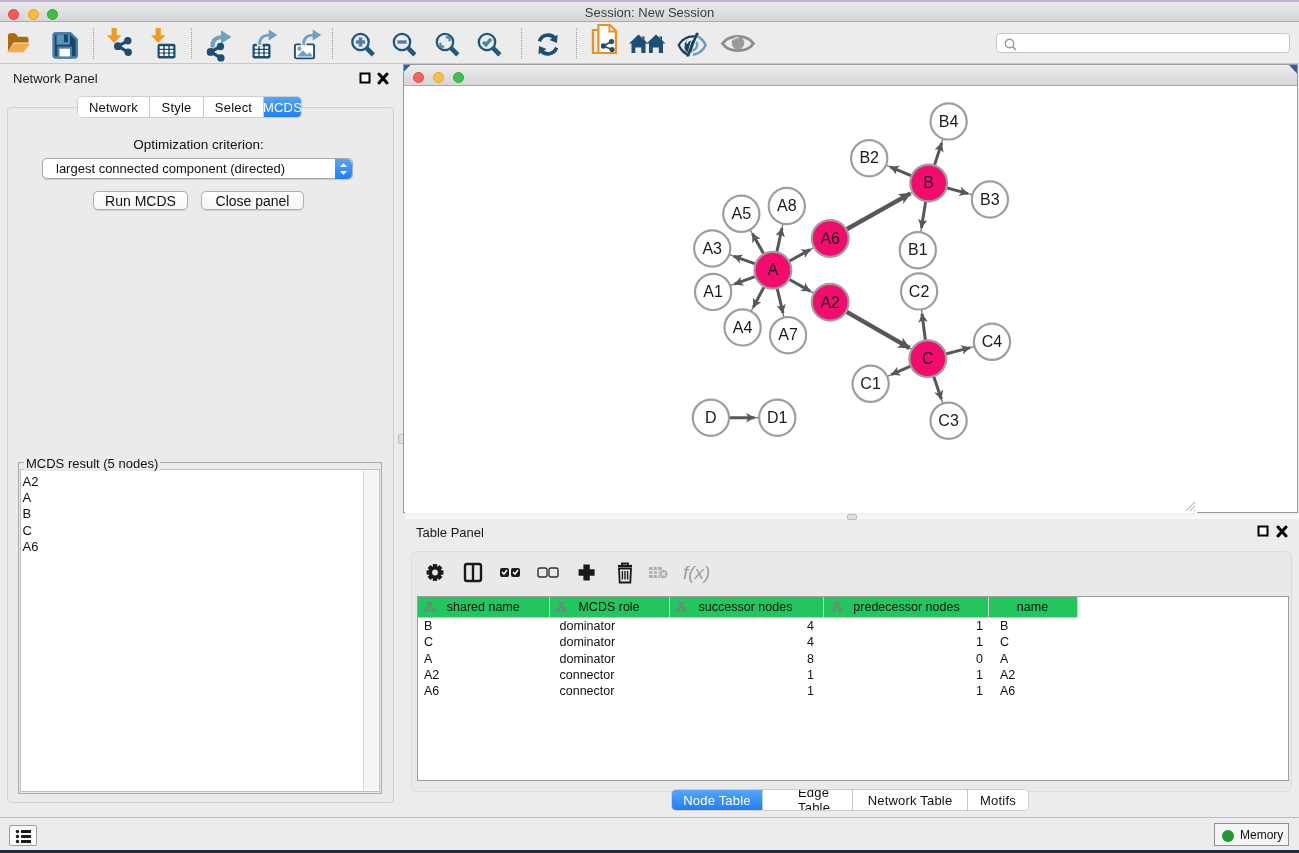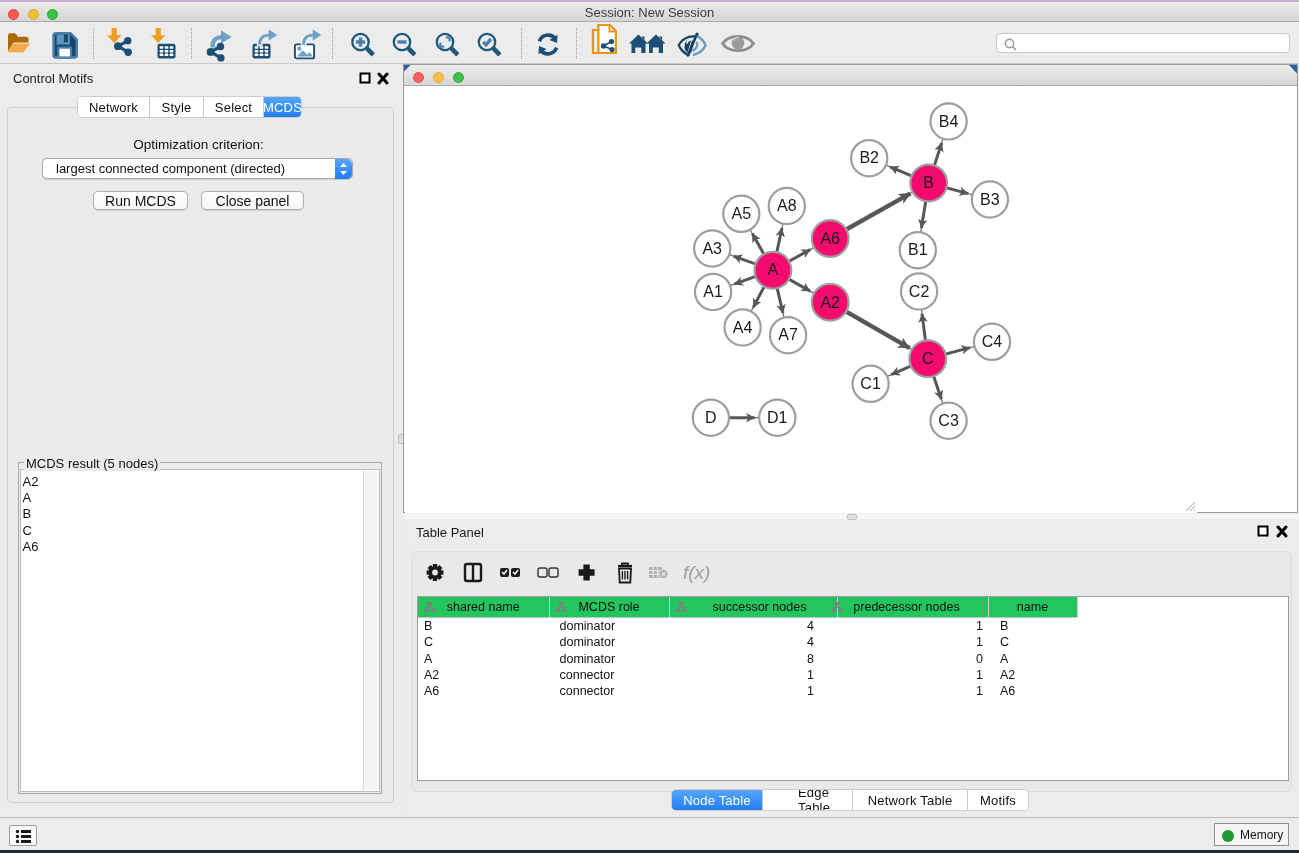--- a/index.html
+++ b/index.html
@@ -253,21 +253,21 @@
 <div class="sep" style="left:521px"></div>
 <div class="sep" style="left:576px"></div>
 <div id="search">
   <svg width="16" height="16" style="position:absolute;left:6px;top:2.5px">
     <circle cx="6.5" cy="6.5" r="4.2" fill="none" stroke="#9a9a9a" stroke-width="1.4"></circle>
     <line x1="9.6" y1="9.6" x2="13" y2="13" stroke="#9a9a9a" stroke-width="1.6"></line>
   </svg>
 </div>
 </div>
 
-<div class="abs" id="cp-title">Control Motifs</div>
+<div class="abs" id="cp-title">Network Panel</div>
 <svg class="abs" style="left:359px;top:72px" width="32" height="14">
   <rect x="1.5" y="1.5" width="9" height="9" fill="#fff" stroke="#000" stroke-width="2"></rect>
   <path d="M20,2 L28,11 M28,2 L20,11" stroke="#000" stroke-width="3" stroke-linecap="round"></path>
 </svg>
 <div class="abs" id="cp-box"></div>
 <div class="seg" id="cp-tabs">
   <div class="s1">Network</div>
     <div class="s2">Style</div>
     <div class="s3">Select</div>
     <div class="s4 sel">MCDS</div>
@@ -474,21 +474,21 @@
     <circle cx="5.5" cy="1.5" r="4.5" fill="#a9a9a9" stroke="#e9e9e9" stroke-width="1"></circle>
     <path d="M3.8,-0.2 L7.2,3.2 M7.2,-0.2 L3.8,3.2" stroke="#e9e9e9" stroke-width="1.3"></path>
   </g>
 
   <text x="258" y="18" font-family="Liberation Serif,serif" font-style="italic" font-size="19" fill="#9d9d9d">f(x)</text>
 </svg>
 <div class="abs" id="tp-table">
   <div id="th">
     <div class="hc" style="left:0;width:131.5px">shared name</div>
     <div class="hc" style="left:131.5px;width:120px">MCDS role</div>
-    <div class="hc" style="left:264px;width:156px">successor nodes</div>
+    <div class="hc" style="left:250px;width:156px">successor nodes</div>
     <div class="hc" style="left:407.5px;width:163px">predecessor nodes</div>
     <div class="hc" style="left:570.5px;width:89px">name</div>
   </div>
   <svg width="660" height="21" style="position:absolute;left:0;top:0;pointer-events:none">
     <g fill="#7f7f7f">
       <g transform="translate(6,5)">
           <rect x="3.2" y="0" width="4.6" height="3.4"></rect>
           <rect x="0" y="6.6" width="4.6" height="3.4"></rect>
           <rect x="6.6" y="6.6" width="4.6" height="3.4"></rect>
           <path d="M5.5,3.4 v2 M2.3,6.6 v-1.2 h6.6 v1.2" stroke="#7f7f7f" fill="none"></path>

